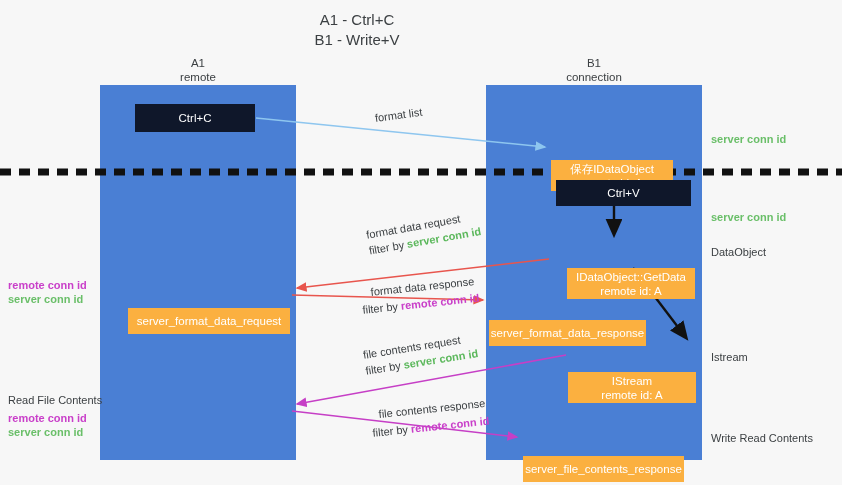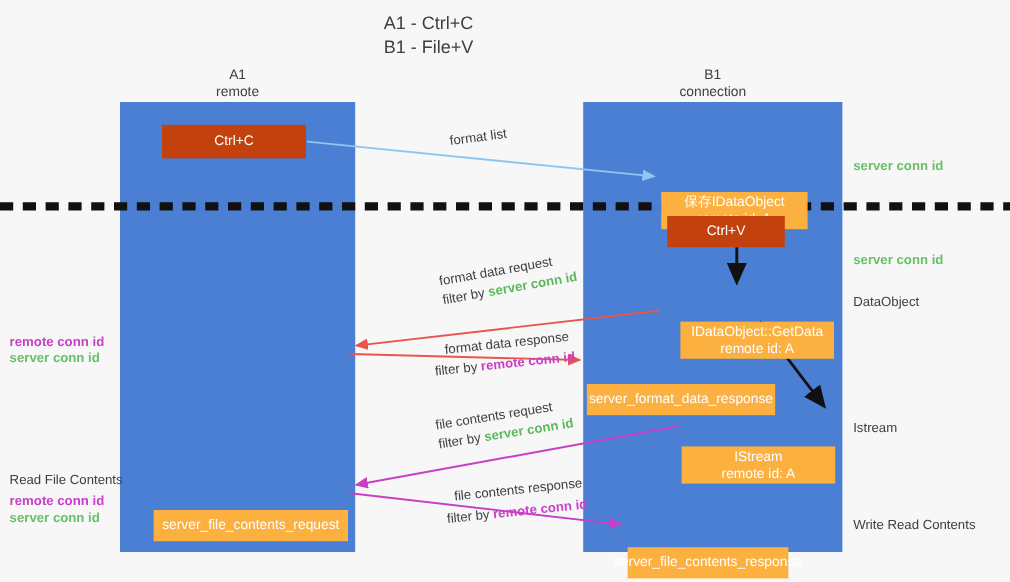--- a/index.html
+++ b/index.html
@@ -33,32 +33,32 @@
 
   .node{
     position:absolute;
     display:flex;align-items:center;justify-content:center;
     text-align:center;
     color:#ffffff;
     font-size:11.5px;
     line-height:14px;
     box-sizing:border-box;
   }
-  .node.green{background:#c2410c;}
+  .node.green{background:#0f172a;}
   .node.orange{background:#fbb040;margin-top:32px;}
 
   .n-ctrlc{left:135px;top:104px;width:120px;height:28px;}
   .n-save{left:551px;top:128px;width:122px;height:31px;}
-  .n-ctrlv{left:556px;top:180px;width:98px;height:26px;}
+  .n-ctrlv{left:556px;top:180px;width:135px;height:26px;}
   .n-getdata{left:567px;top:236px;width:128px;height:31px;}
   .n-istream{left:568px;top:340px;width:128px;height:31px;}
   .n-sfdreq{left:128px;top:276px;width:162px;height:26px;}
   .n-sfdres{left:489px;top:288px;width:157px;height:26px;}
   .n-sfcreq{left:128px;top:393px;width:162px;height:26px;}
-  .n-sfcres{left:523px;top:424px;width:134px;height:26px;}
+  .n-sfcres{left:523px;top:424px;width:161px;height:26px;}
 
   .lbl{position:absolute;font-size:11px;line-height:14px;color:#3c4043;white-space:nowrap;}
   .lbl .green-t{color:#5cb85c;font-weight:bold;}
   .lbl .pink-t{color:#c93fc9;font-weight:bold;}
 
   .side{position:absolute;font-size:11px;line-height:14px;white-space:nowrap;}
   .side.green-t{color:#6abf69;font-weight:bold;}
   .side.plain{color:#3c4043;}
   .stack .pink{color:#c93fc9;font-weight:bold;}
   .stack .grn{color:#6abf69;font-weight:bold;}
@@ -70,21 +70,21 @@
 
   .title-line{display:block;}
 </style>
 </head>
 <body>
 
 <div class="stage">
 
   <div class="title">
     <span class="title-line">A1 - Ctrl+C</span>
-    <span class="title-line">B1 - File+V</span>
+    <span class="title-line">B1 - Write+V</span>
   </div>
 
   <div class="lane lane-a"></div>
   <div class="lane lane-b"></div>
 
   <div class="lane-head lane-head-a">
     <div>A1</div>
     <div>remote</div>
   </div>
   <div class="lane-head lane-head-b">
@@ -147,28 +147,28 @@
     </div>
   </div>
 
   <div class="node orange n-istream">
     <div>
       <div>IStream</div>
       <div>remote id: A</div>
     </div>
   </div>
 
+  <div class="node orange n-sfdreq">
+    <span>server_format_data_request</span>
+  </div>
 
   <div class="node orange n-sfdres">
     <span>server_format_data_response</span>
   </div>
 
-  <div class="node orange n-sfcreq">
-    <span>server_file_contents_request</span>
-  </div>
 
   <div class="node orange n-sfcres">
     <span>server_file_contents_response</span>
   </div>
 
   <div class="lbl rot-a" style="left:374px;top:111px;">
     <span>format list</span>
   </div>
 
   <div class="lbl rot-b" style="left:365px;top:228px;">

